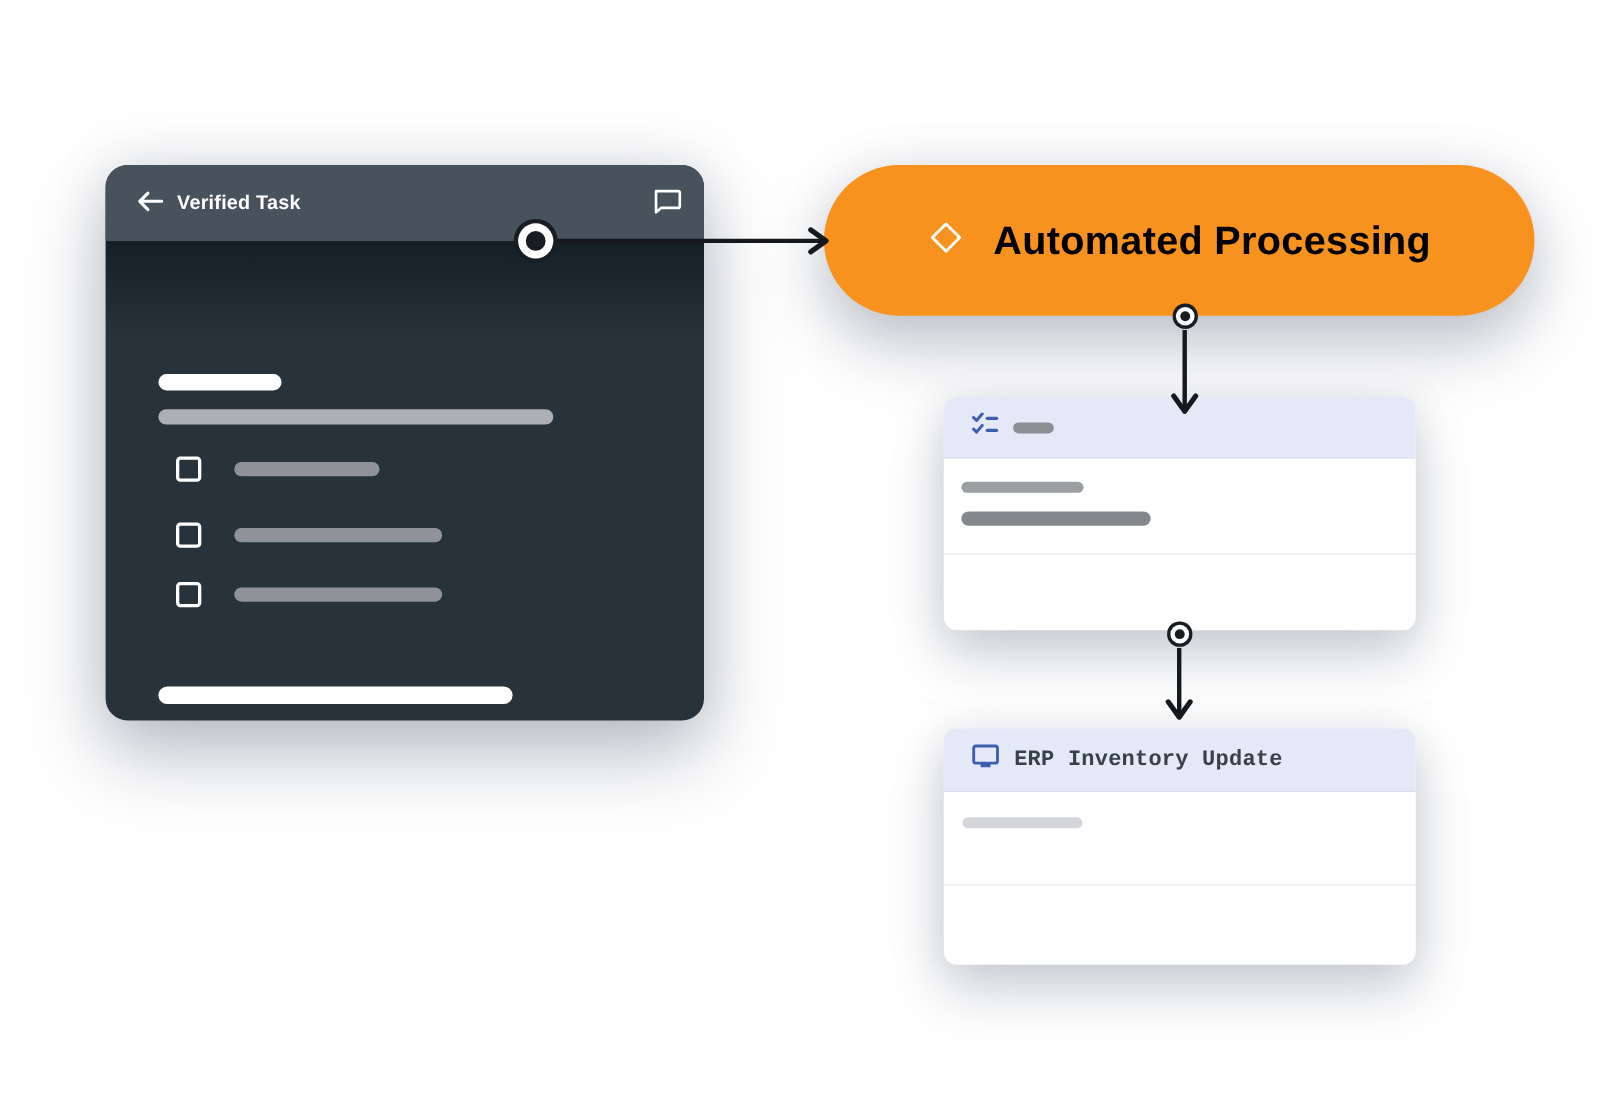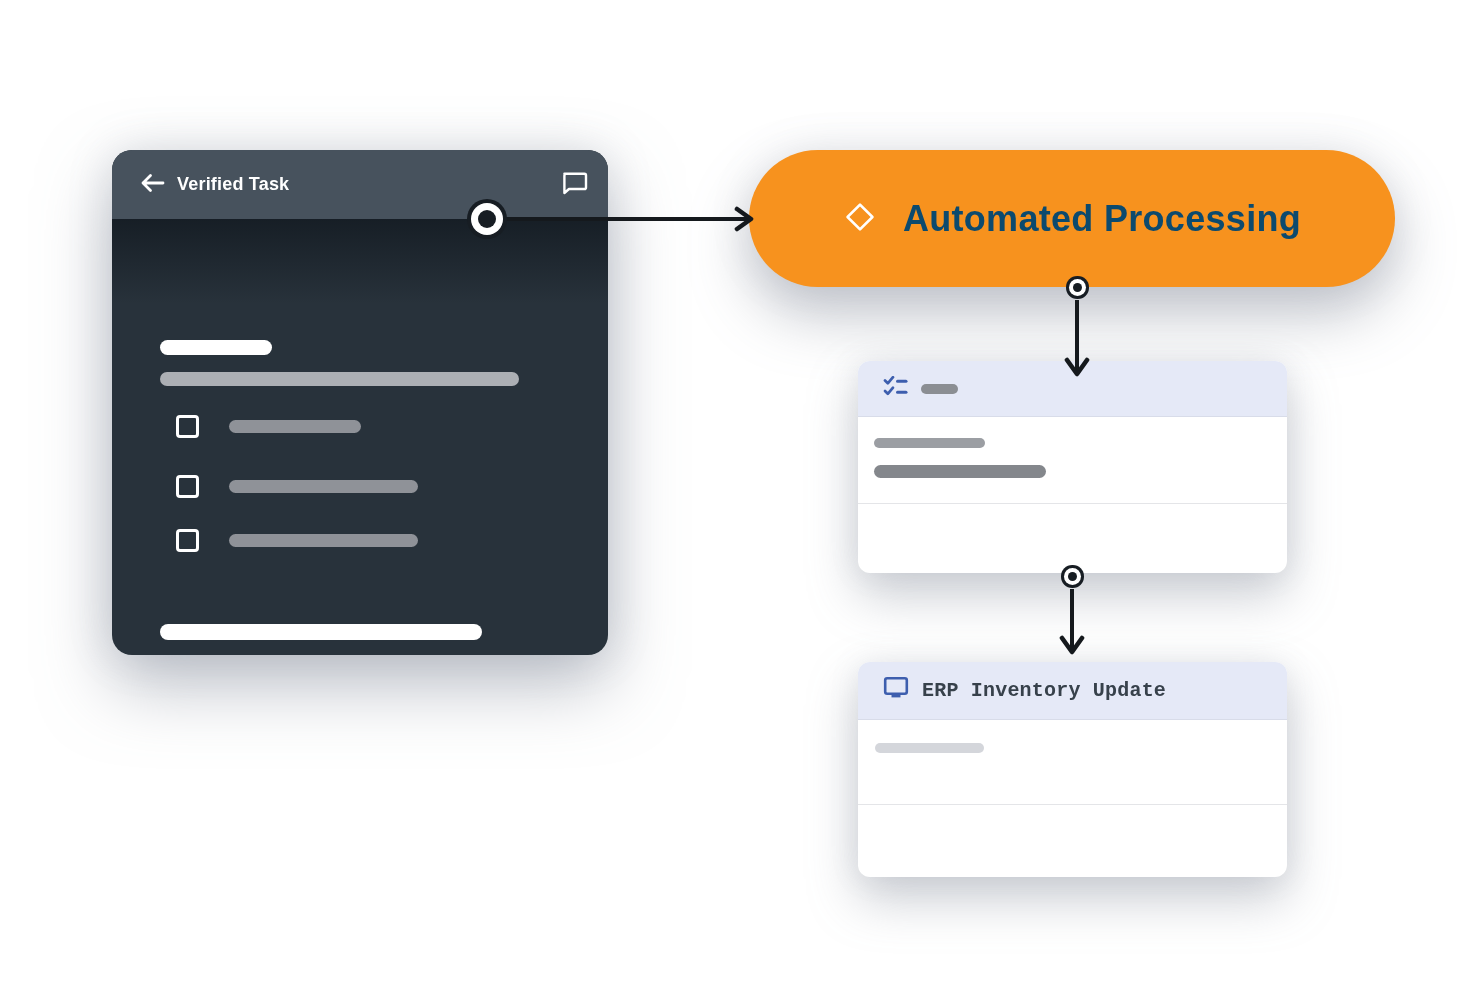--- a/index.html
+++ b/index.html
@@ -2,21 +2,21 @@
 <html><head>
 <meta charset="utf-8">
 <style>
   html,body{margin:0;padding:0;background:#fff;}
   .canvas{
     position:relative;width:1473px;height:999px;background:#ffffff;overflow:hidden;
     font-family:"Liberation Sans", sans-serif;
   }
   
   .task-card{
-    position:absolute;left:112px;top:150px;width:496px;height:505px;
+    position:absolute;left:96px;top:150px;width:544px;height:505px;
     border-radius:20px;background:#28323B;
     box-shadow:0 30px 70px rgba(122,129,145,.5),0 0 45px rgba(122,129,145,.2);
   }
   .task-header{
     position:absolute;left:0;top:0;right:0;height:69px;background:#47525D;
     border-radius:20px 20px 0 0;display:flex;align-items:center;
     padding:0 18px 0 28px;box-sizing:border-box;gap:12px;
   }
   .task-title{color:#ffffff;font-size:18px;font-weight:700;letter-spacing:.2px;}
   .icon-btn{display:flex;align-items:center;justify-content:center;background:none;border:none;padding:0;cursor:pointer;}
@@ -36,21 +36,21 @@
   .checkbox{width:17px;height:17px;border:3px solid #ffffff;border-radius:4px;background:transparent;flex:0 0 auto;}
   .row-bar{height:13px;border-radius:7px;background:#8F9298;}
   .row-bar.w1{width:132px;} .row-bar.w2{width:189px;}
   .t-bottom-bar{left:48px;top:405px;width:322px;height:16px;background:#ffffff;}
   
   .process-node{
     position:absolute;left:749px;top:150px;width:646px;height:137px;border-radius:69px;
     background:#F7921E;display:flex;align-items:center;justify-content:center;gap:26px;
     box-shadow:0 28px 60px rgba(122,129,145,.45),0 0 40px rgba(122,129,145,.15);
   }
-  .process-label{color:#0c4a6e;font-size:36px;font-weight:700;letter-spacing:.3px;}
+  .process-label{color:#000000;font-size:36px;font-weight:700;letter-spacing:.3px;}
   
   .flow-card{
     position:absolute;left:858px;width:429px;background:#ffffff;border-radius:12px;
     box-shadow:0 22px 50px rgba(122,129,145,.4),0 0 30px rgba(122,129,145,.12);
   }
   .checklist-card{top:361px;height:212px;}
   .erp-card{top:662px;height:215px;}
   .flow-header{
     background:#E5E9F7;border-radius:12px 12px 0 0;display:flex;align-items:center;
     padding:0 18px 0 25px;box-sizing:border-box;border-bottom:1px solid #D8DCE9;gap:13px;

